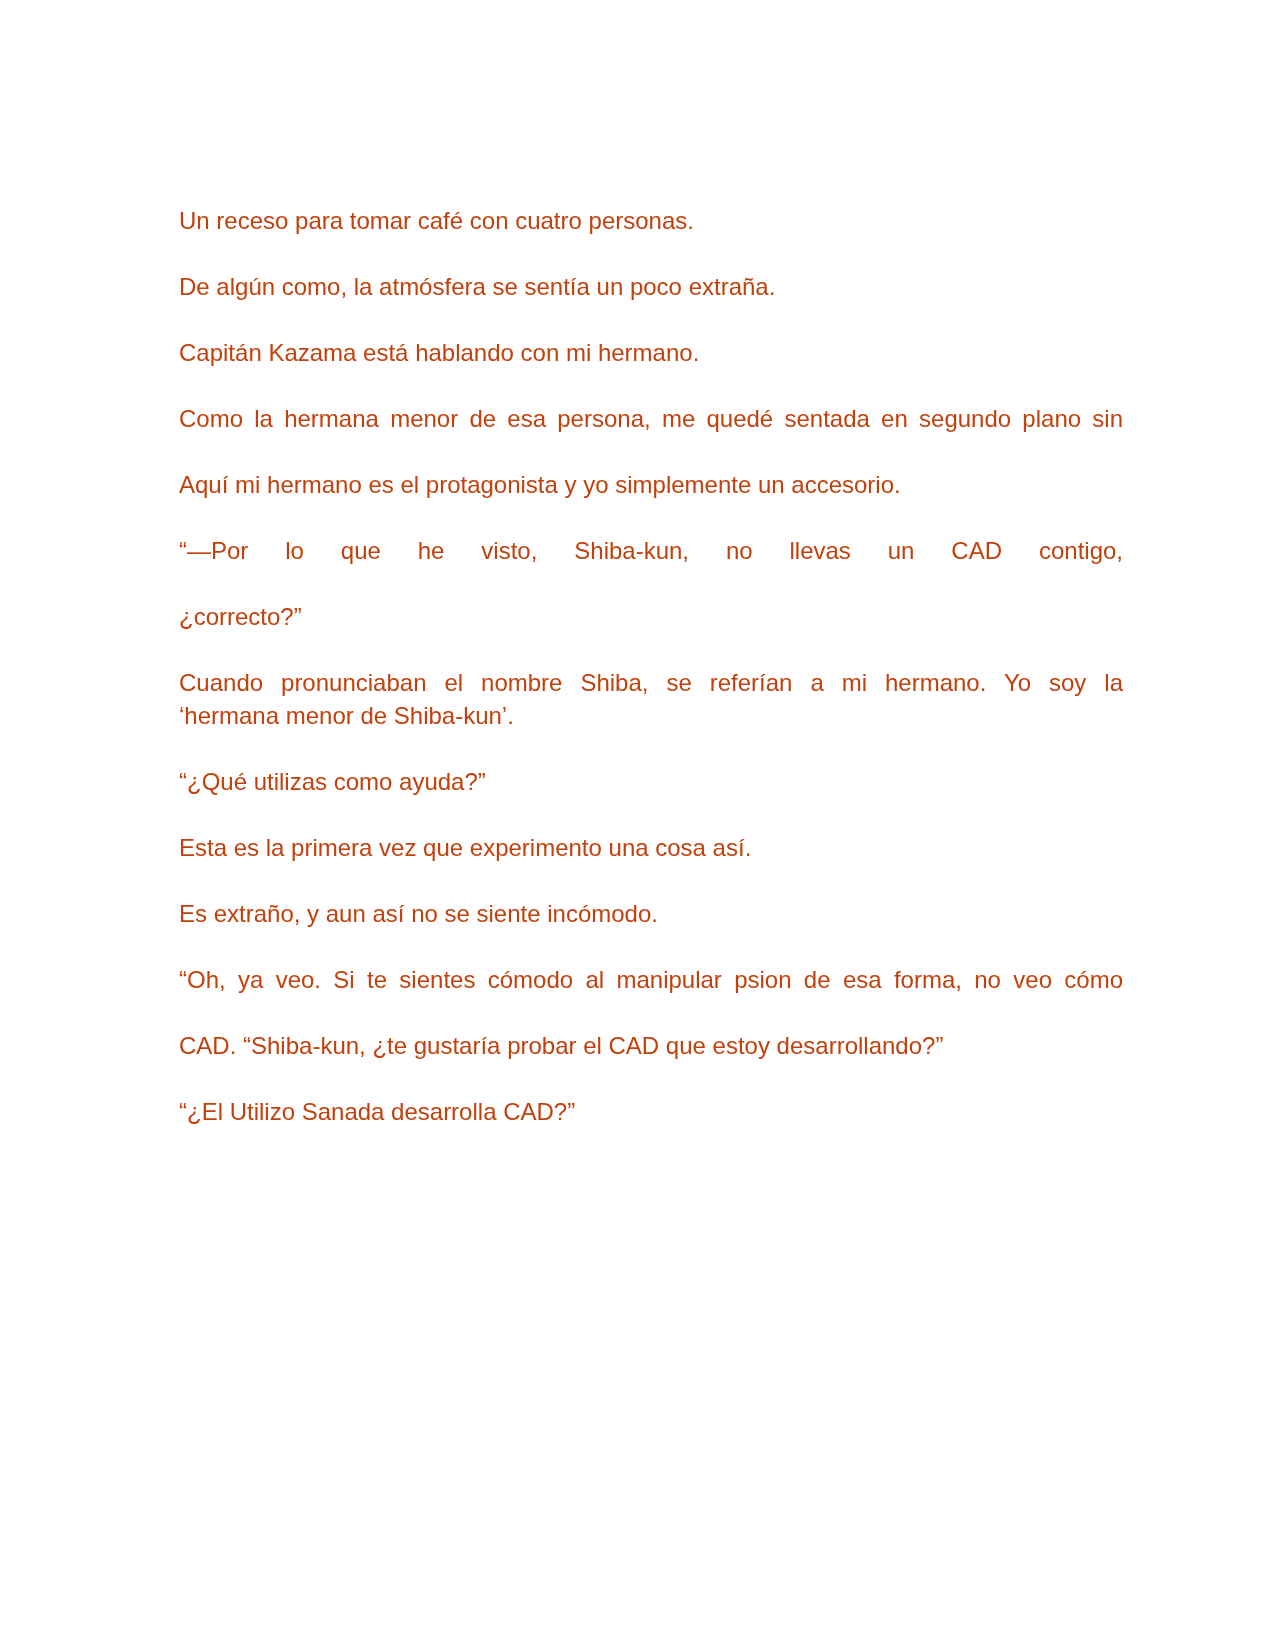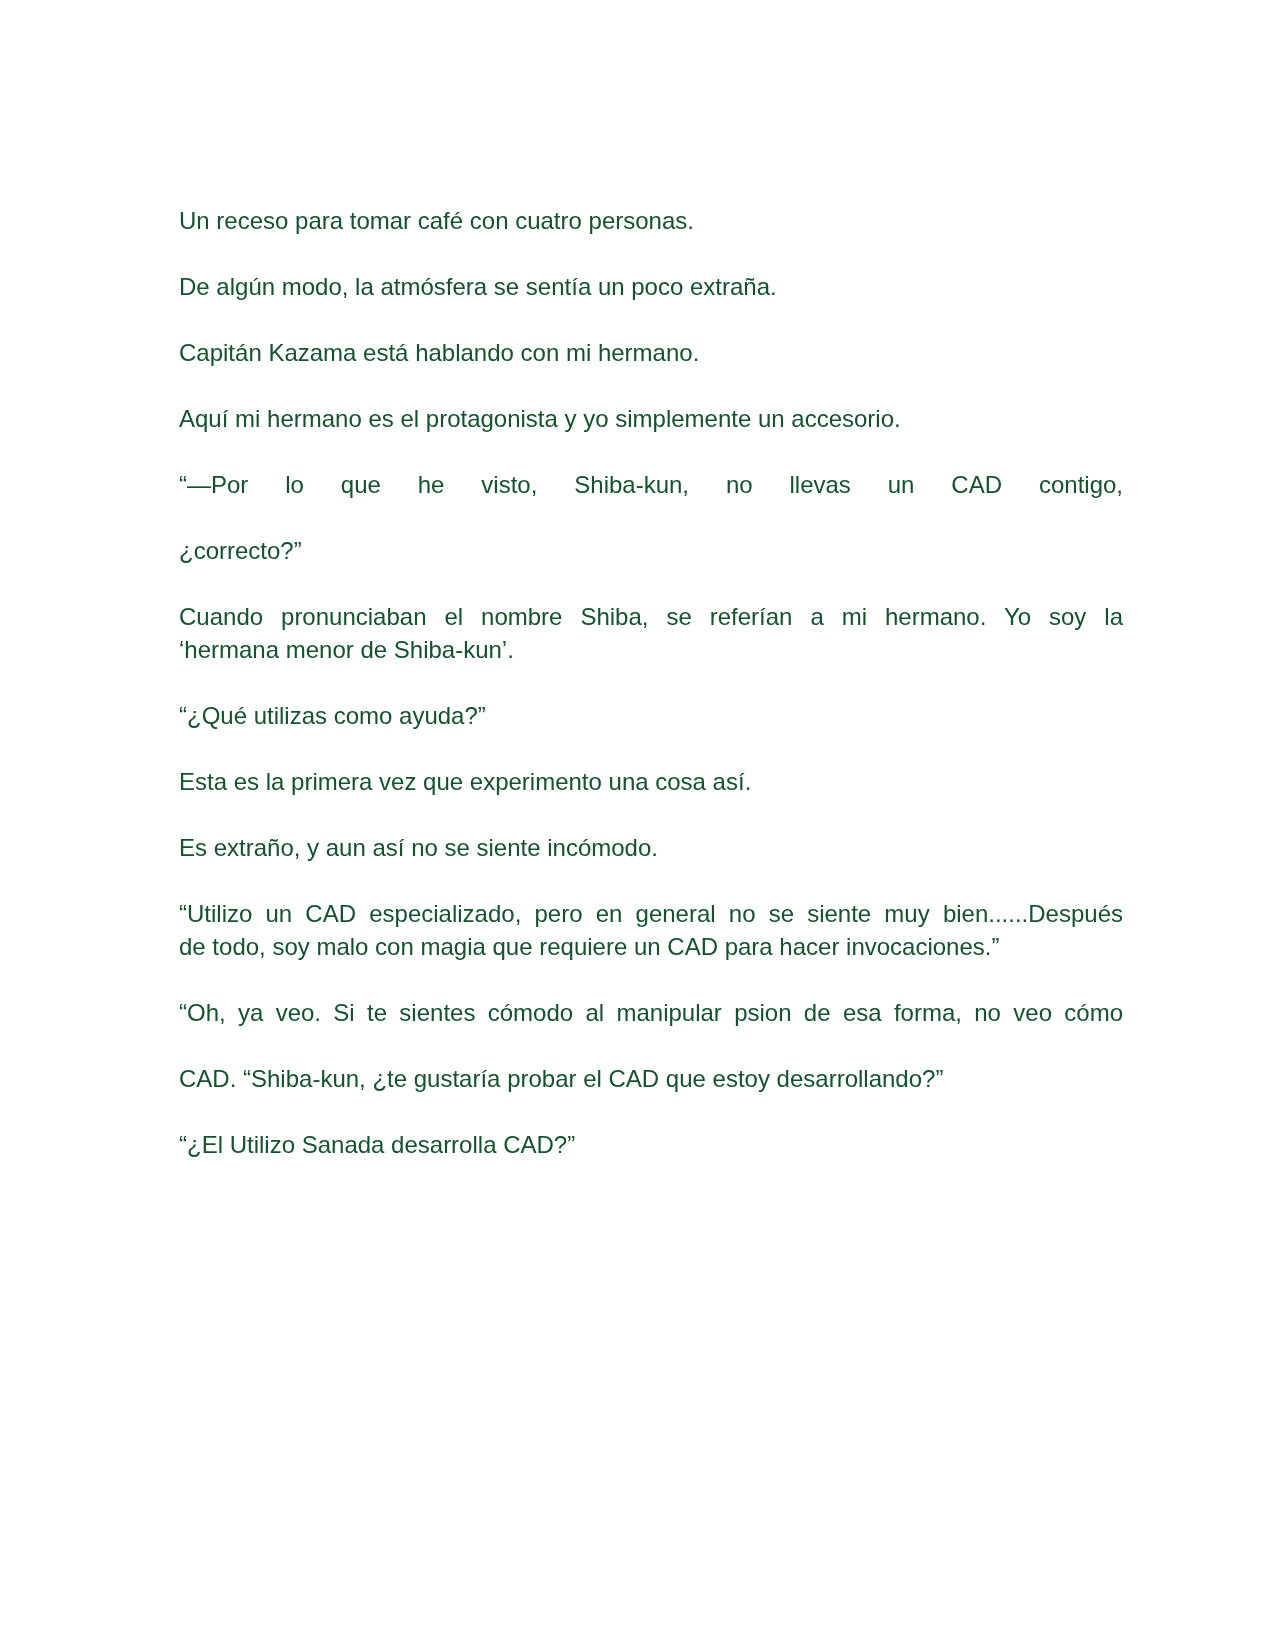--- a/index.html
+++ b/index.html
@@ -28,31 +28,32 @@
     white-space: normal;
   }
   .line.stretch {
     text-align: justify;
     text-align-last: justify;
   }
 </style>
 </head>
 <body>
 
-<div class="page" style="background: rgb(255, 255, 255); color: #14532d;">
+<div class="page" style="background: rgb(255, 255, 255); color: #c2410c;">
     <div class="paragraph">
       <div class="line">Un receso para tomar café con cuatro personas.</div>
     </div>
     <div class="paragraph">
-      <div class="line">De algún modo, la atmósfera se sentía un poco extraña.</div>
+      <div class="line">De algún como, la atmósfera se sentía un poco extraña.</div>
     </div>
     <div class="paragraph">
       <div class="line">Capitán Kazama está hablando con mi hermano.</div>
     </div>
     <div class="paragraph">
+      <div class="line stretch">Como la hermana menor de esa persona, me quedé sentada en segundo plano sin</div>
     </div>
     <div class="paragraph">
       <div class="line">Aquí mi hermano es el protagonista y yo simplemente un accesorio.</div>
     </div>
     <div class="paragraph">
       <div class="line stretch">“—Por lo que he visto, Shiba-kun, no llevas un CAD contigo,</div>
     </div>
     <div class="paragraph">
       <div class="line">¿correcto?”</div>
     </div>
@@ -63,24 +64,20 @@
     <div class="paragraph">
       <div class="line">“¿Qué utilizas como ayuda?”</div>
     </div>
     <div class="paragraph">
       <div class="line">Esta es la primera vez que experimento una cosa así.</div>
     </div>
     <div class="paragraph">
       <div class="line">Es extraño, y aun así no se siente incómodo.</div>
     </div>
     <div class="paragraph">
-      <div class="line stretch">“Utilizo un CAD especializado, pero en general no se siente muy bien......Después</div>
-      <div class="line">de todo, soy malo con magia que requiere un CAD para hacer invocaciones.”</div>
-    </div>
-    <div class="paragraph">
       <div class="line stretch">“Oh, ya veo. Si te sientes cómodo al manipular psion de esa forma, no veo cómo</div>
     </div>
     <div class="paragraph">
       <div class="line">CAD. “Shiba-kun, ¿te gustaría probar el CAD que estoy desarrollando?”</div>
     </div>
     <div class="paragraph">
       <div class="line">“¿El Utilizo Sanada desarrolla CAD?”</div>
     </div>
   </div>
 

